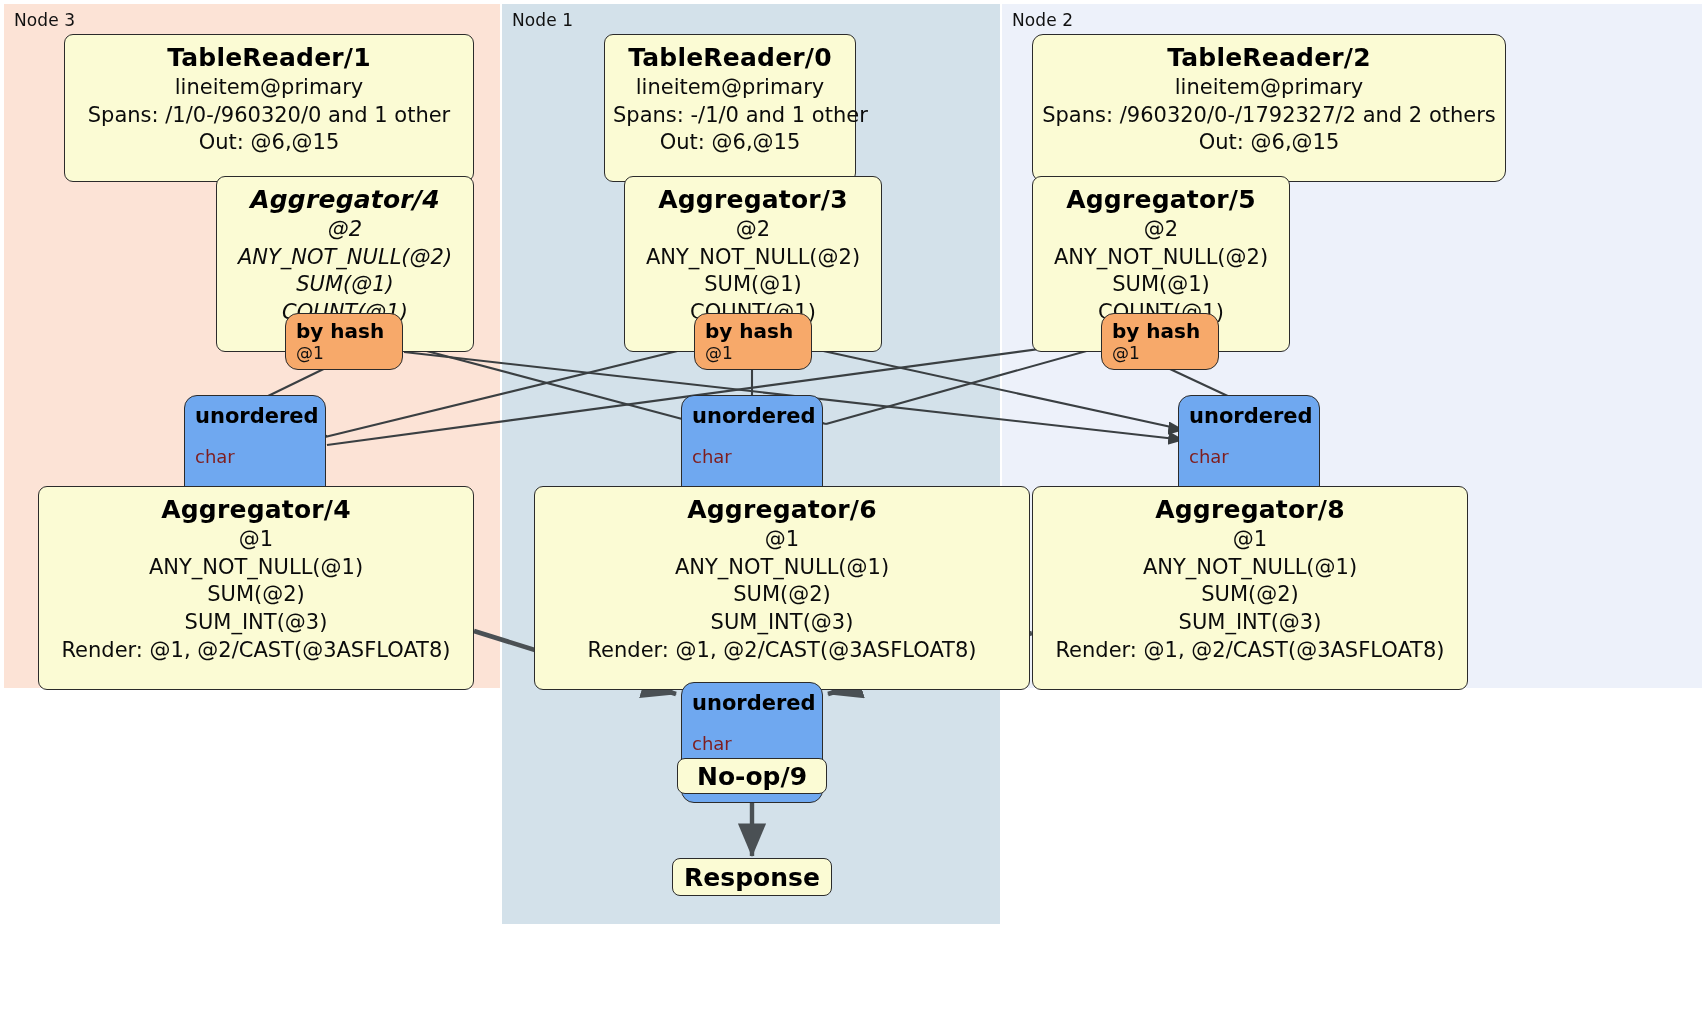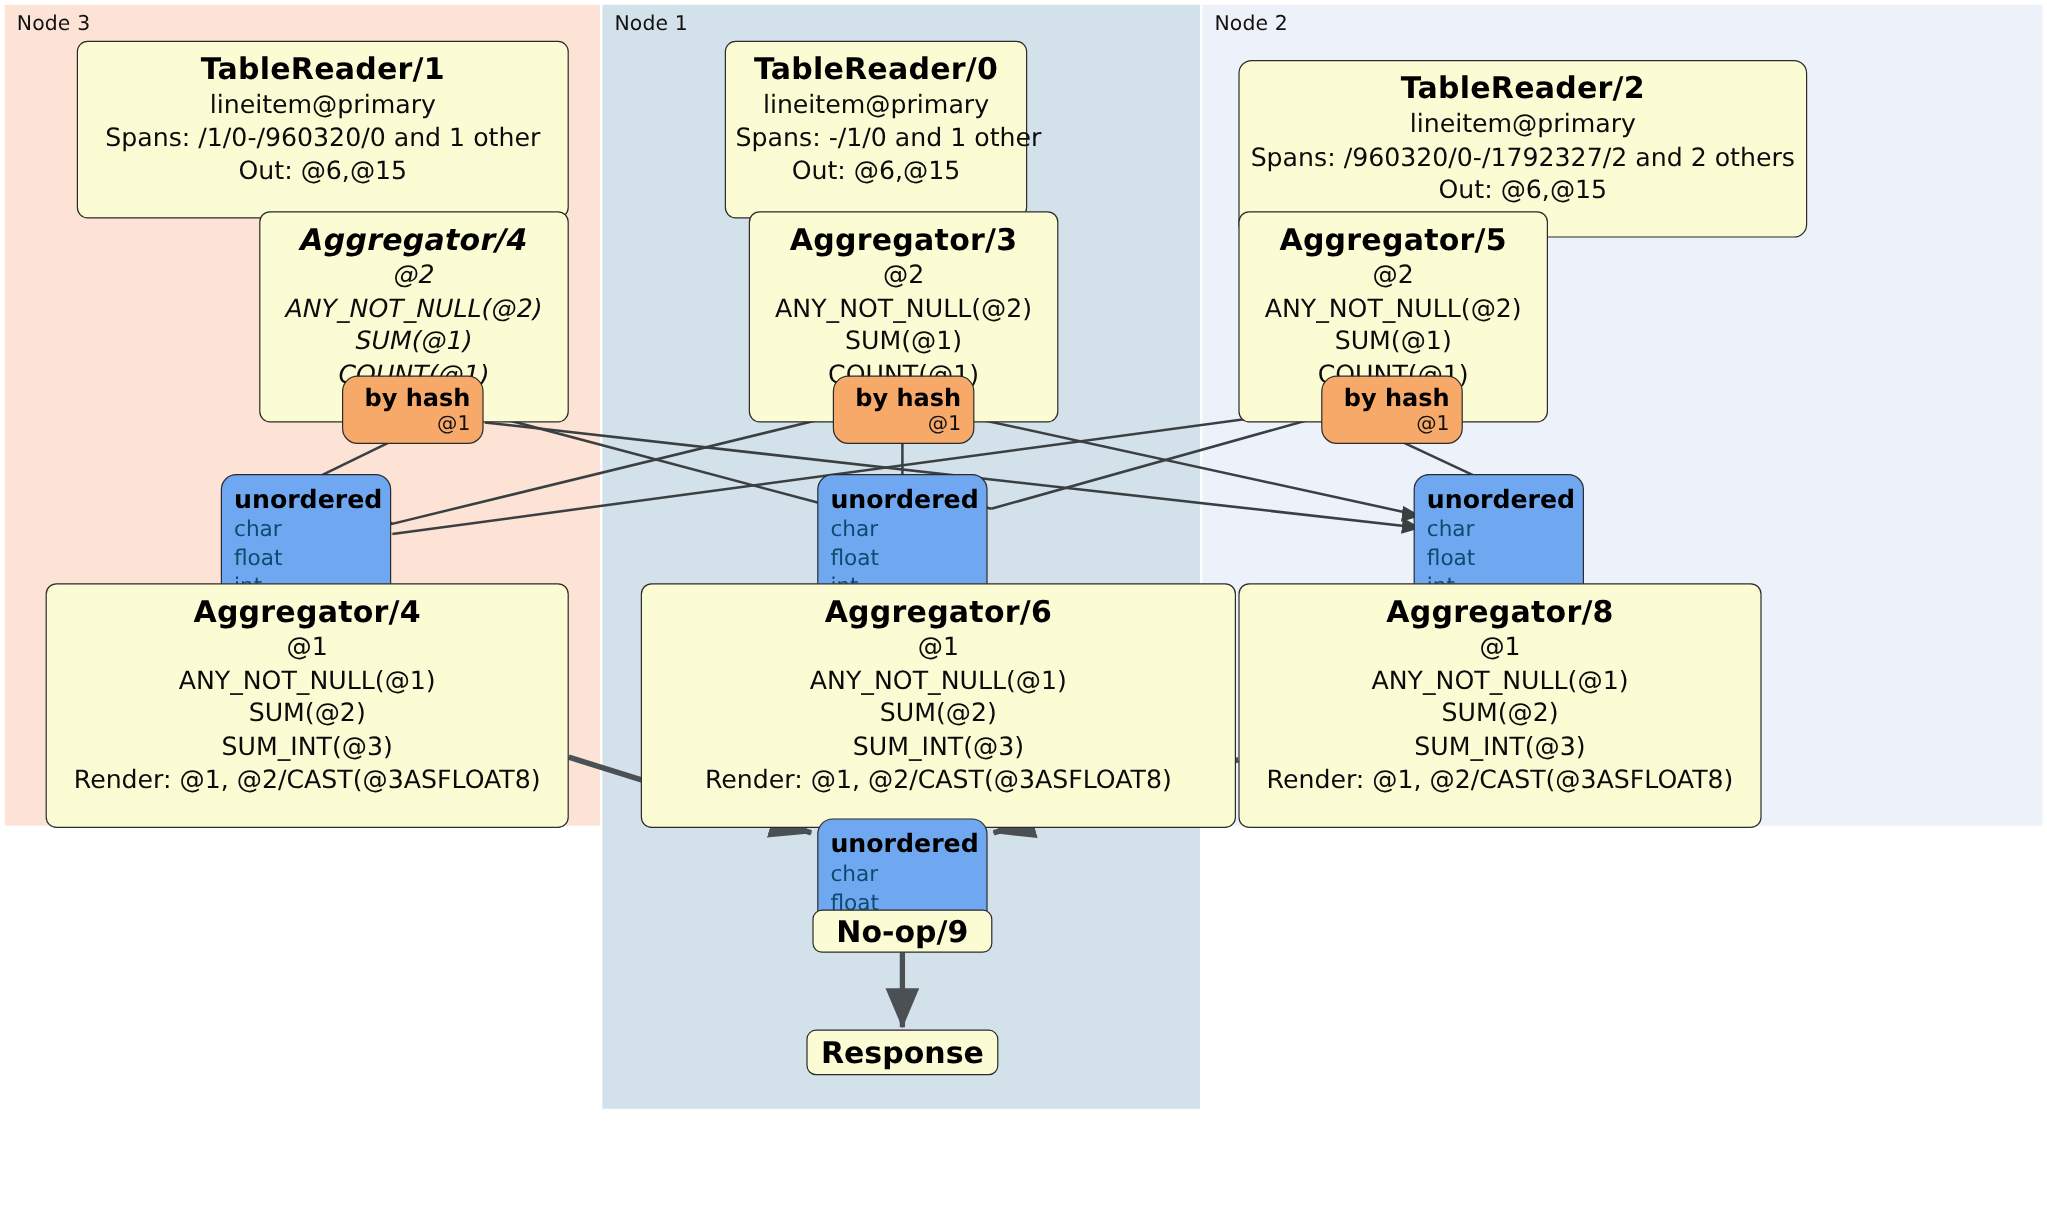--- a/index.html
+++ b/index.html
@@ -29,33 +29,33 @@
     padding:6px 8px 24px 8px;
     line-height:1.32;
   }
   .proc .ttl{font-size:25px;font-weight:bold;color:#000;letter-spacing:.2px;white-space:nowrap;}
   .proc .ln{font-size:21px;color:#0b0b0b;white-space:nowrap;}
 
   .router{
     position:absolute;box-sizing:border-box;
     border:1.6px solid #2b2b2b;border-radius:13px;
     background:#f7a96a;
-    text-align:right;padding:5px 10px 6px 10px;line-height:1.2;
+    text-align:left;padding:5px 10px 6px 10px;line-height:1.2;
   }
   .router .ttl{font-size:20px;font-weight:bold;color:#000;white-space:nowrap;}
   .router .ln{font-size:17px;color:#111;white-space:nowrap;}
 
   .recv{
     position:absolute;box-sizing:border-box;
     border:1.6px solid #2b2b2b;border-radius:13px;
     background:#6fa8f0;
     text-align:left;padding:7px 10px 8px 10px;line-height:1.3;
   }
   .recv .ttl{font-size:21px;font-weight:bold;color:#000;white-space:nowrap;}
-  .recv .ln{font-size:18px;color:#0c4a6e;white-space:nowrap;}
+  .recv .ln{font-size:18px;color:#7f1d1d;white-space:nowrap;margin-top:15px;}
 
   .small-box{
     position:absolute;box-sizing:border-box;
     border:1.6px solid #2b2b2b;border-radius:8px;
     background:#fbfbd4;text-align:center;
     display:flex;align-items:center;justify-content:center;
   }
   .small-box .ttl{font-size:25px;font-weight:bold;color:#000;white-space:nowrap;}
 </style>
 </head>
@@ -204,21 +204,21 @@
   </div>
 
   <div class="small-box" style="left:677px;top:758px;width:150px;height:36px;">
     <span class="ttl">No-op/9</span>
   </div>
 
   <div class="small-box" style="left:672px;top:858px;width:160px;height:38px;">
     <span class="ttl">Response</span>
   </div>
 
-  <div class="proc" style="left:1032px;top:50px;width:474px;border-radius:11px;">
+  <div class="proc" style="left:1032px;top:34px;width:474px;border-radius:11px;">
     <div class="ttl">TableReader/2</div>
     <div class="ln">lineitem@primary</div>
     <div class="ln">Spans: /960320/0-/1792327/2 and 2 others</div>
     <div class="ln">Out: @6,@15</div>
   </div>
 
   <div class="proc" style="left:1032px;top:176px;width:258px;">
     <div class="ttl">Aggregator/5</div>
     <div class="ln">@2</div>
     <div class="ln">ANY_NOT_NULL(@2)</div>

